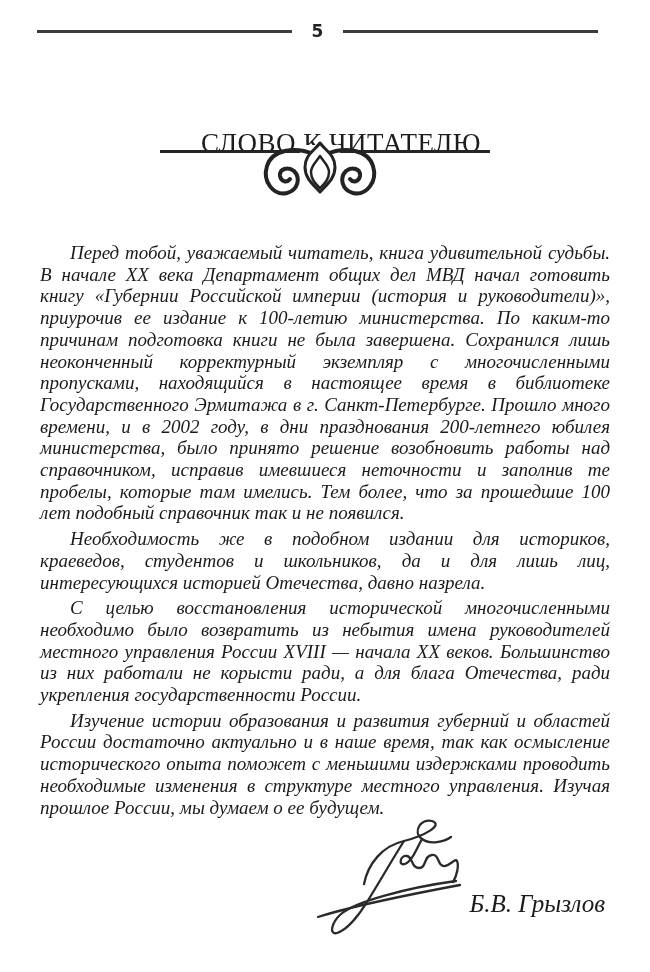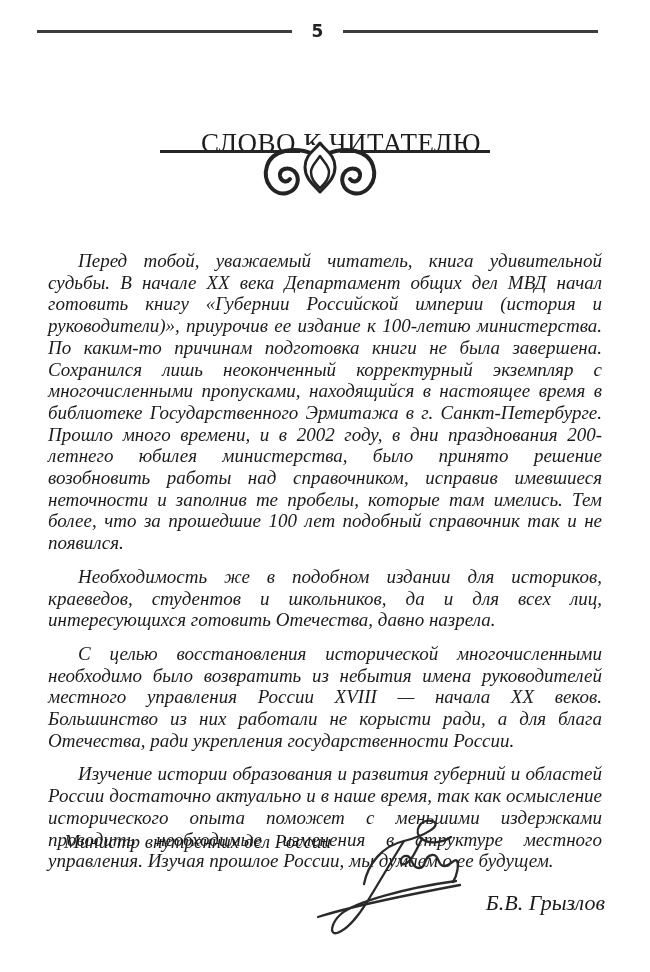--- a/index.html
+++ b/index.html
@@ -33,30 +33,30 @@
     background:#252525;
   }
   .ornament{position:absolute;top:141px;left:258px;width:124px;height:64px;}
   
   .body-text{
     position:absolute;top:238px;left:36px;width:578px;
     font-style:italic;
     font-size:19px;line-height:21.7px;
     text-align:justify;
   }
-  .body-text p{margin:12px;text-indent:30px;}
+  .body-text p{margin:4px;text-indent:30px;}
   
   .sig-role{
     position:absolute;top:831px;left:64px;
     font-style:italic;font-size:19px;
   }
   .signature{position:absolute;top:818px;left:310px;width:168px;height:128px;}
   .sig-name{
     position:absolute;top:890px;right:45px;
-    font-style:italic;font-size:22px;
+    font-style:italic;font-size:25px;
   }
 </style>
 </head>
 <body>
 
 <div class="page">
 
   <header class="page-header">
     <span class="rule"></span>
     <span class="page-num">5</span>
@@ -74,26 +74,25 @@
 
     <path d="M68 13 C88 5 110 9 115 25 C120 41 108 55 95 52 C84 49 81 37 88 30 C94 25 103 28 102 35 C101 41 95 42 92 38" fill="none" stroke="#232323" stroke-width="4" stroke-linecap="round"></path>
 
     <path d="M62 2 C56 10 47 14 47 26 C47 38 56 44 62 51 C68 44 77 38 77 26 C77 14 68 10 62 2 Z" fill="#ffffff" stroke="#232323" stroke-width="3" stroke-linejoin="round"></path>
 
     <path d="M62 15 C58 21 53 25 53 31 C53 39 58 43 62 47 C66 43 71 39 71 31 C71 25 66 21 62 15 Z" fill="#ffffff" stroke="#232323" stroke-width="2.5" stroke-linejoin="round"></path>
   </svg>
 
   <main class="body-text">
     <p>Перед тобой, уважаемый читатель, книга удивительной судьбы. В начале XX века Департамент общих дел МВД начал готовить книгу «Губернии Российской империи (история и руководители)», приурочив ее издание к 100-летию министерства. По каким-то причинам подготовка книги не была завершена. Сохранился лишь неоконченный корректурный экземпляр с многочисленными пропусками, находящийся в настоящее время в библиотеке Государственного Эрмитажа в г. Санкт-Петербурге. Прошло много времени, и в 2002 году, в дни празднования 200-летнего юбилея министерства, было принято решение возобновить работы над справочником, исправив имевшиеся неточности и заполнив те пробелы, которые там имелись. Тем более, что за прошедшие 100 лет подобный справочник так и не появился.</p>
-    <p>Необходимость же в подобном издании для историков, краеведов, студентов и школьников, да и для всех лиц, интересующихся готовить Отечества, давно назрела.</p>
+    <p>Необходимость же в подобном издании для историков, краеведов, студентов и школьников, да и для лишь лиц, интересующихся историей Отечества, давно назрела.</p>
     <p>С целью восстановления исторической многочисленными необходимо было возвратить из небытия имена руководителей местного управления России XVIII — начала XX веков. Большинство из них работали не корысти ради, а для блага Отечества, ради укрепления государственности России.</p>
     <p>Изучение истории образования и развития губерний и областей России достаточно актуально и в наше время, так как осмысление исторического опыта поможет с меньшими издержками проводить необходимые изменения в структуре местного управления. Изучая прошлое России, мы думаем о ее будущем.</p>
   </main>
 
-  <div class="sig-role">Министр внутренних дел России</div>
 
   <svg class="signature" viewBox="0 0 168 128" xmlns="http://www.w3.org/2000/svg">
     <g fill="none" stroke="#2a2a2a" stroke-width="2.3" stroke-linecap="round">
 
       <path d="M54 66 C58 46 72 28 94 23 C114 18 134 7 122 3 C111 0 102 14 112 21 C120 27 134 24 141 19"></path>
 
       <path d="M112 21 C106 32 102 43 95 46 C88 48 90 37 97 38 C103 39 101 50 109 50 C117 50 113 38 122 37 C130 36 127 49 135 48 C141 47 145 40 147 43 C149 47 147 58 143 64"></path>
 
       <path d="M94 23 C82 42 70 63 57 84 C49 97 37 112 27 115 C19 117 21 105 31 96 C45 84 95 70 146 63"></path>
 

